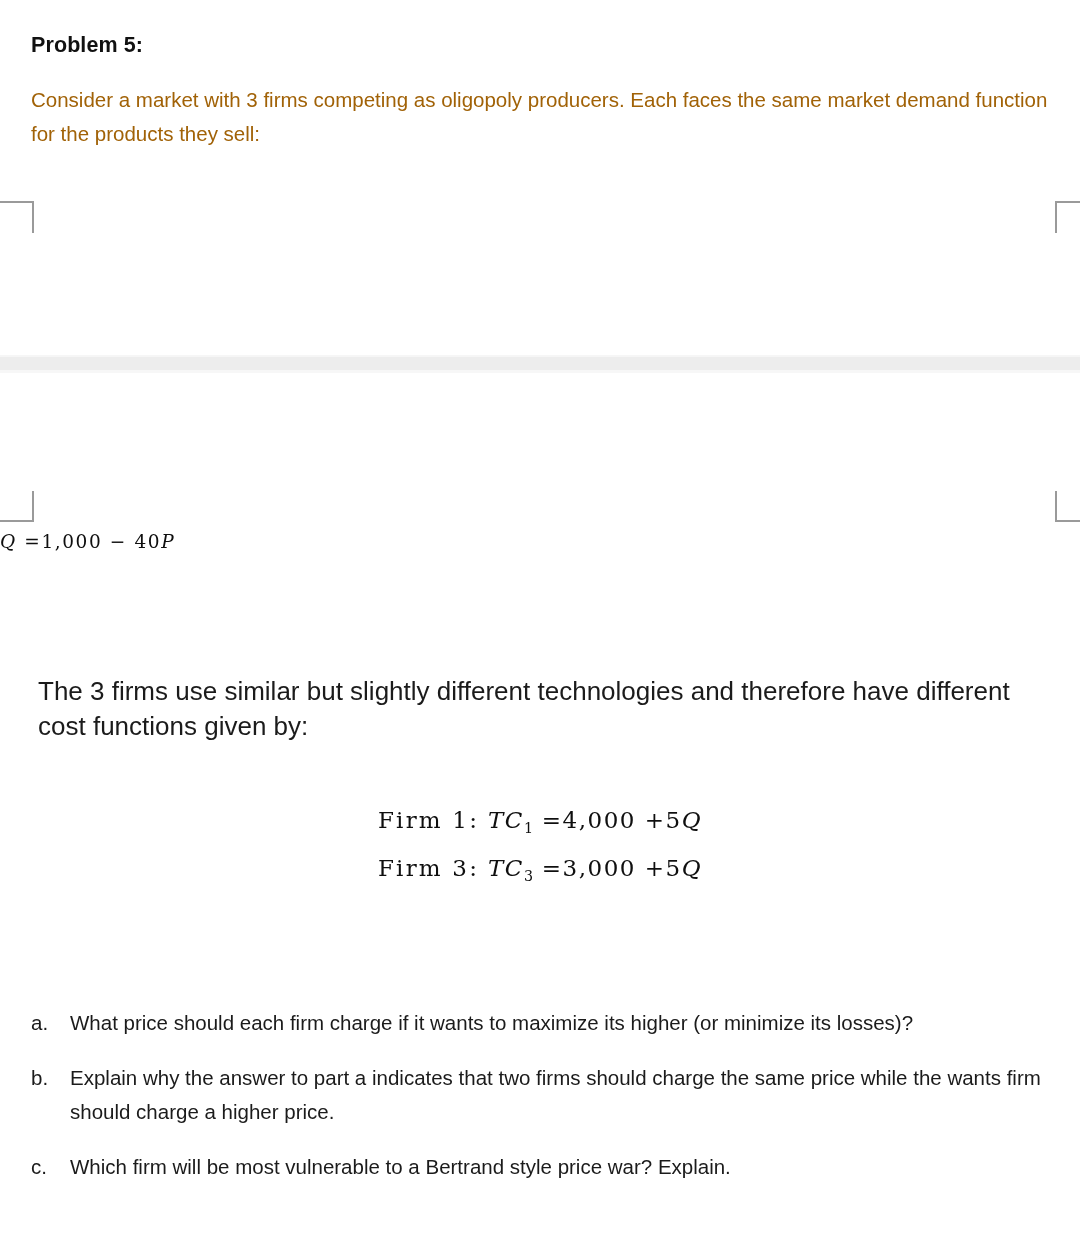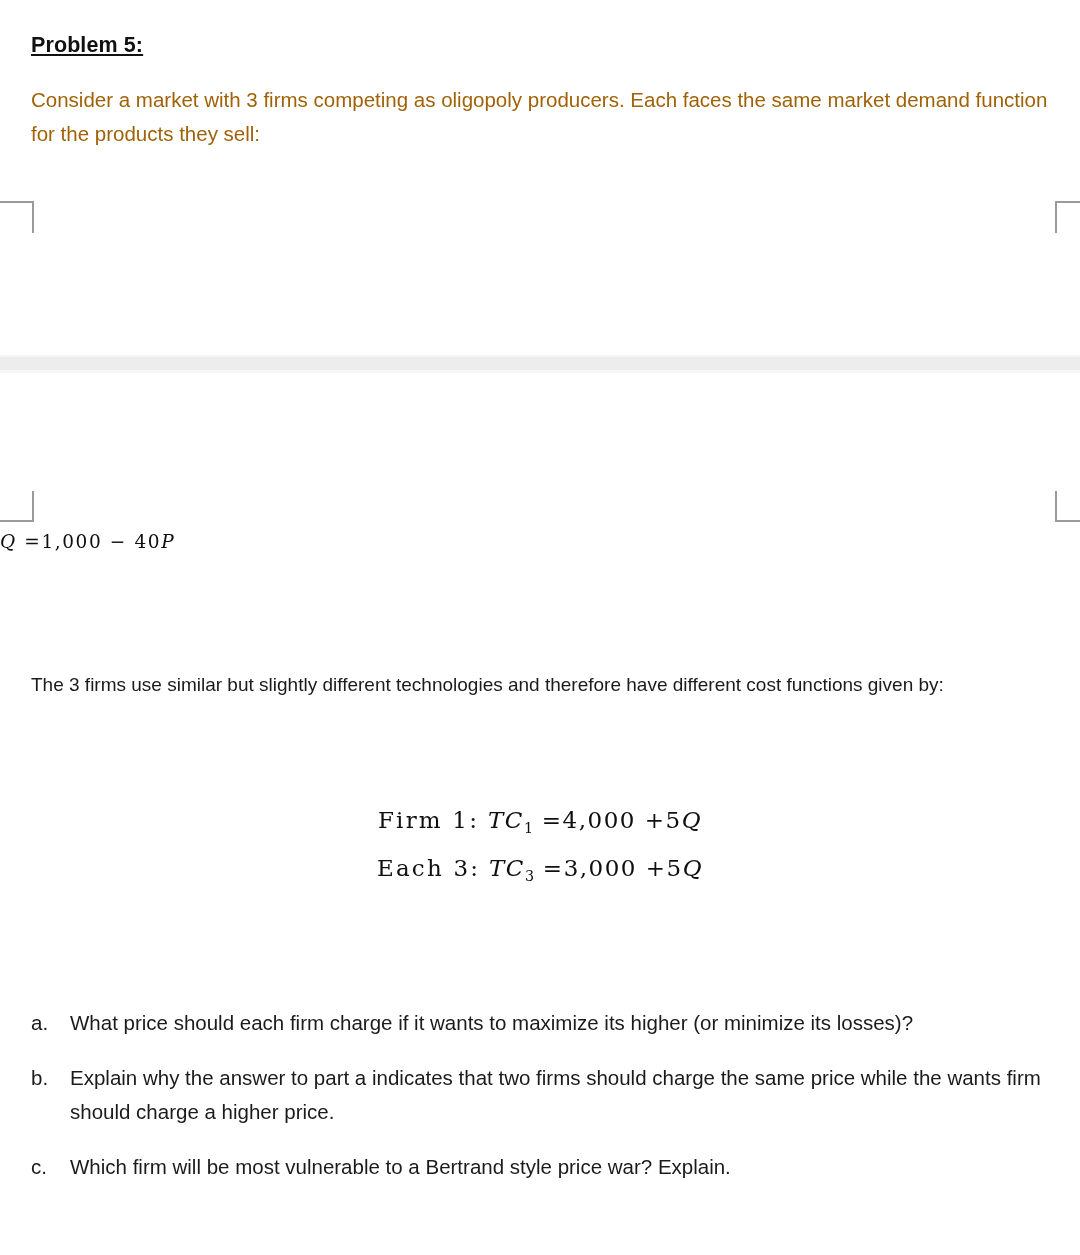--- a/index.html
+++ b/index.html
@@ -26,39 +26,38 @@
 
   
   .problem-title {
     position: absolute;
     left: 31px;
     top: 19px;
     font-size: 21.5px;
     font-weight: bold;
     letter-spacing: 0.1px;
     color: #111111;
-    text-decoration: underline;
   }
 
   .intro-para {
     position: absolute;
     left: 31px;
     top: 62px;
     width: 1025px;
     font-size: 20.5px;
     line-height: 34px;
     color: #a16207;
   }
 
   .mid-para {
     position: absolute;
-    left: 31px;
+    left: 38px;
     top: 648px;
     width: 1020px;
-    font-size: 19px;
+    font-size: 26px;
     line-height: 35px;
     color: #1b1b1b;
   }
 
   
   .math {
     font-family: "DejaVu Serif", serif;
     font-style: italic;
     color: #0f0f0f;
     white-space: nowrap;
@@ -221,21 +220,21 @@
   <p class="mid-para">The 3 firms use similar but slightly different technologies and therefore have different cost functions given by:</p>
 
   <div class="cost-block">
 
     <div class="cost-line math">
       <span class="label">Firm 1:</span><span>&nbsp;</span><span>TC</span><span class="sub">1</span><span>&nbsp;</span><span class="op">=</span><span class="num">4,000</span><span>&nbsp;</span><span class="op">+</span><span class="num">5</span><span>Q</span>
     </div>
 
 
     <div class="cost-line math">
-      <span class="label">Each 3:</span><span>&nbsp;</span><span>TC</span><span class="sub">3</span><span>&nbsp;</span><span class="op">=</span><span class="num">3,000</span><span>&nbsp;</span><span class="op">+</span><span class="num">5</span><span>Q</span>
+      <span class="label">Firm 3:</span><span>&nbsp;</span><span>TC</span><span class="sub">3</span><span>&nbsp;</span><span class="op">=</span><span class="num">3,000</span><span>&nbsp;</span><span class="op">+</span><span class="num">5</span><span>Q</span>
     </div>
 
   </div>
 
   <div class="questions">
 
     <div class="q-item">
       <span class="q-marker">a.</span>
       <span class="q-text">What price should each firm charge if it wants to maximize its higher (or minimize its losses)?</span>
     </div>

